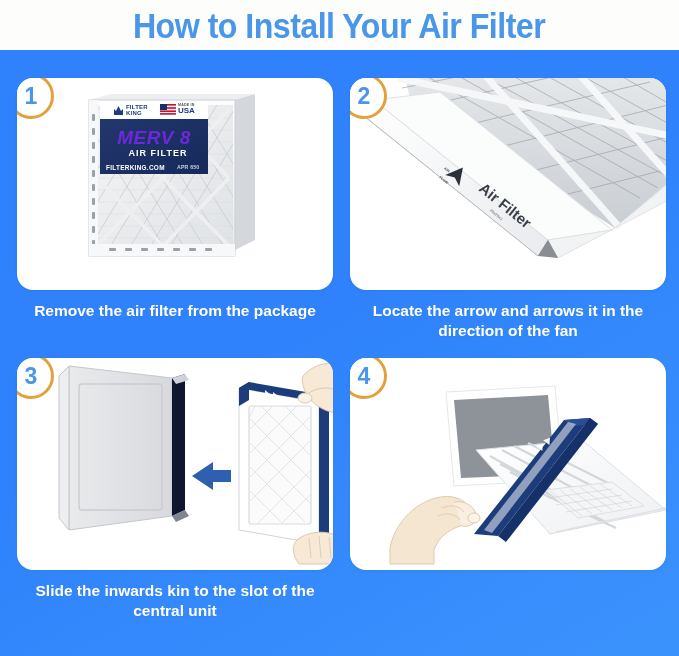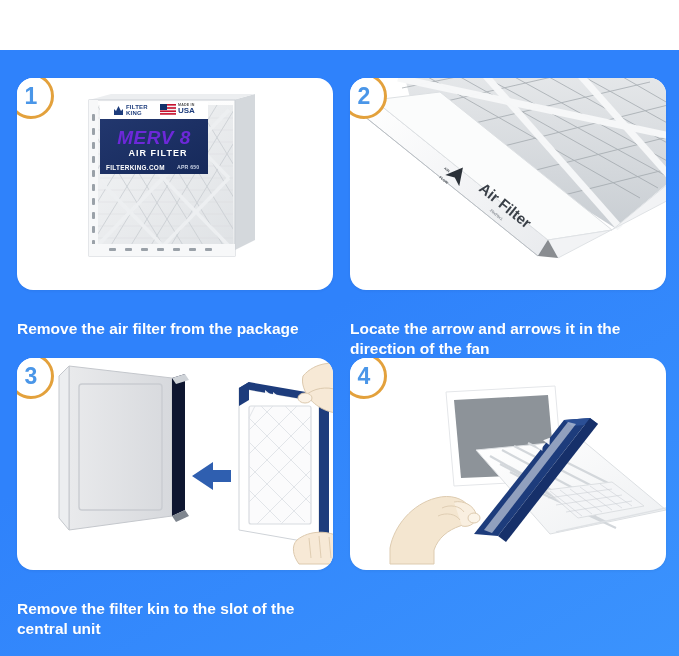--- a/index.html
+++ b/index.html
@@ -86,36 +86,40 @@
     justify-content: center;
     z-index: 20;
     color: #4a96e8;
     font-weight: bold;
     font-size: 23px;
     font-family: "Liberation Sans", sans-serif;
     line-height: 1;
   }
   .caption {
     width: 316px;
-    margin-top: 29px;
+    margin-top: 11px;
+    text-align: center;
     color: #ffffff;
     font-weight: bold;
     font-size: 15.5px;
     line-height: 1.32;
     font-family: "Liberation Sans", sans-serif;
     text-shadow: 0 1px 1px rgba(0,0,0,0.05);
   }
   .art { position: absolute; inset: 0; }
   svg { display: block; }
 </style>
 </head>
 <body>
 
 <div id="infographic">
 
+  <div class="header-band">
+    <div class="header-title">How to Install Your Air Filter</div>
+  </div>
 
   <div class="body-bg"></div>
 
   <div class="steps">
 
     <div class="step step-1">
       <div class="card">
         <div class="badge">1</div>
         <div class="art">
           <svg width="316" height="212" viewBox="0 0 316 212">
@@ -383,21 +387,21 @@
               <path d="M280,182 C292,172 312,172 324,180 L326,206 L282,206 C276,198 274,188 280,182 Z" fill="#f7e9d6" stroke="#dcc9ae" stroke-width="1"></path>
               <g stroke="#dcc9ae" stroke-width="0.9" fill="none">
                 <line x1="292" y1="180" x2="294" y2="200"></line>
                 <line x1="302" y1="178" x2="304" y2="200"></line>
                 <line x1="312" y1="179" x2="314" y2="200"></line>
               </g>
             </g>
           </svg>
         </div>
       </div>
-      <div class="caption">Remove the filter kin to the slot of the central unit</div>
+      <div class="caption">Slide the inwards kin to the slot of the central unit</div>
     </div>
 
     <div class="step step-4">
       <div class="card">
         <div class="badge">4</div>
         <div class="art">
           <svg width="316" height="212" viewBox="0 0 316 212">
             <defs>
               <linearGradient id="ceilG" x1="0" y1="0" x2="1" y2="1">
                 <stop offset="0" stop-color="#ffffff"></stop>

